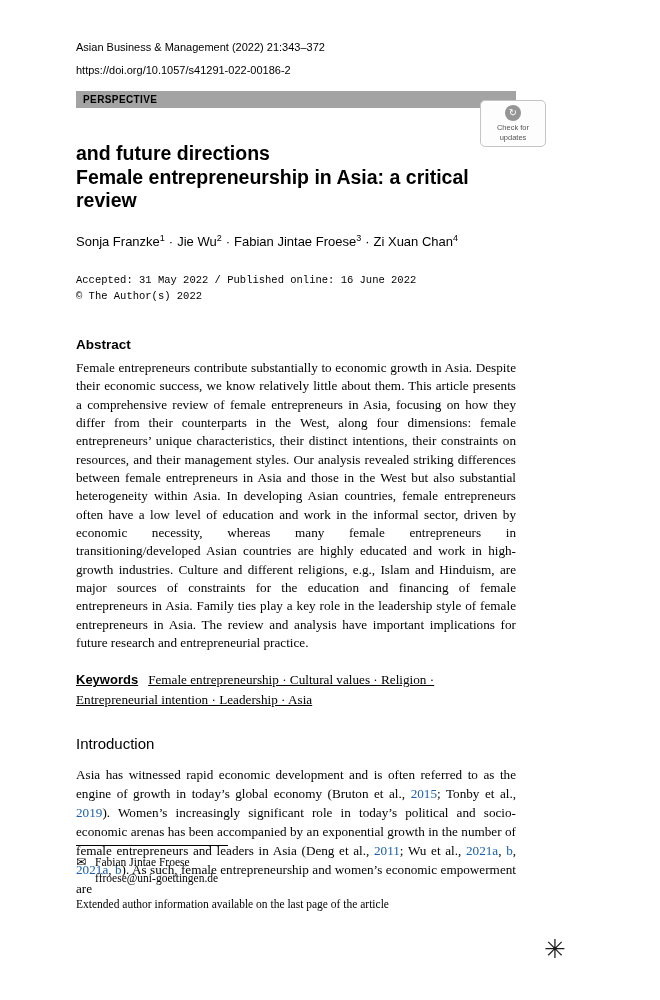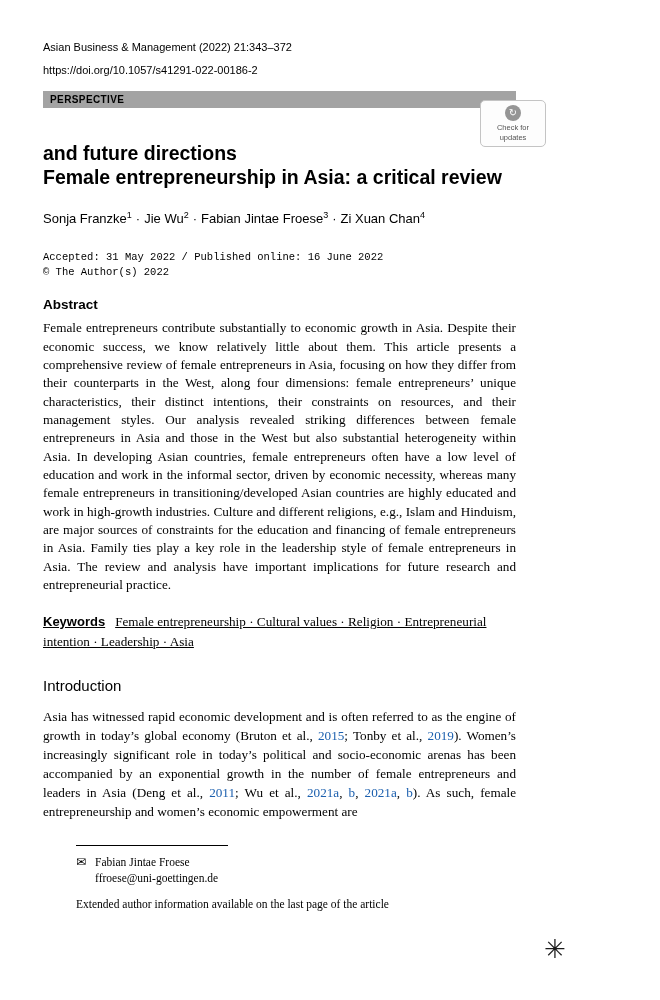--- a/index.html
+++ b/index.html
@@ -1,20 +1,20 @@
 <!DOCTYPE html>
 <html><head>
 <meta charset="utf-8">
 <style>
   html,body { margin:0; padding:0; background:#ffffff; }
   .page {
     position:relative;
     width:592px; height:1000px;
     box-sizing:border-box;
-    padding:40px 76px 0 43px;
+    padding:40px 76px 0 76px;
     background:#fff;
     font-family:"Liberation Serif", serif;
     color:#000;
     overflow:hidden;
   }
   .journal-line, .doi-line {
     font-family:"Liberation Sans", sans-serif;
     font-size:11px; line-height:1.4; color:#000;
   }
   .doi-line { margin-top:8px; }
@@ -56,21 +56,21 @@
     font-weight:400; font-size:13px;
   }
   .authors sup { font-size:9px; }
   .author-sep { margin:0 4px; }
   .dates {
     margin-top:24px;
     font-family:Liberation Mono, monospace;
     font-size:10.5px; line-height:1.5;
   }
   .abs-head {
-    margin:16px 0 0 0;
+    margin:32px 0 0 0;
     font-family:"Liberation Sans", sans-serif;
     font-weight:700; font-size:13.5px;
   }
   .abs-text {
     margin:7px 0 0 0;
     font-size:13.2px; line-height:1.39;
     text-align:justify;
   }
   .keywords { margin:18px 0 0 0; font-size:13.2px; line-height:1.45;text-decoration:underline; }
   .kw-label {

